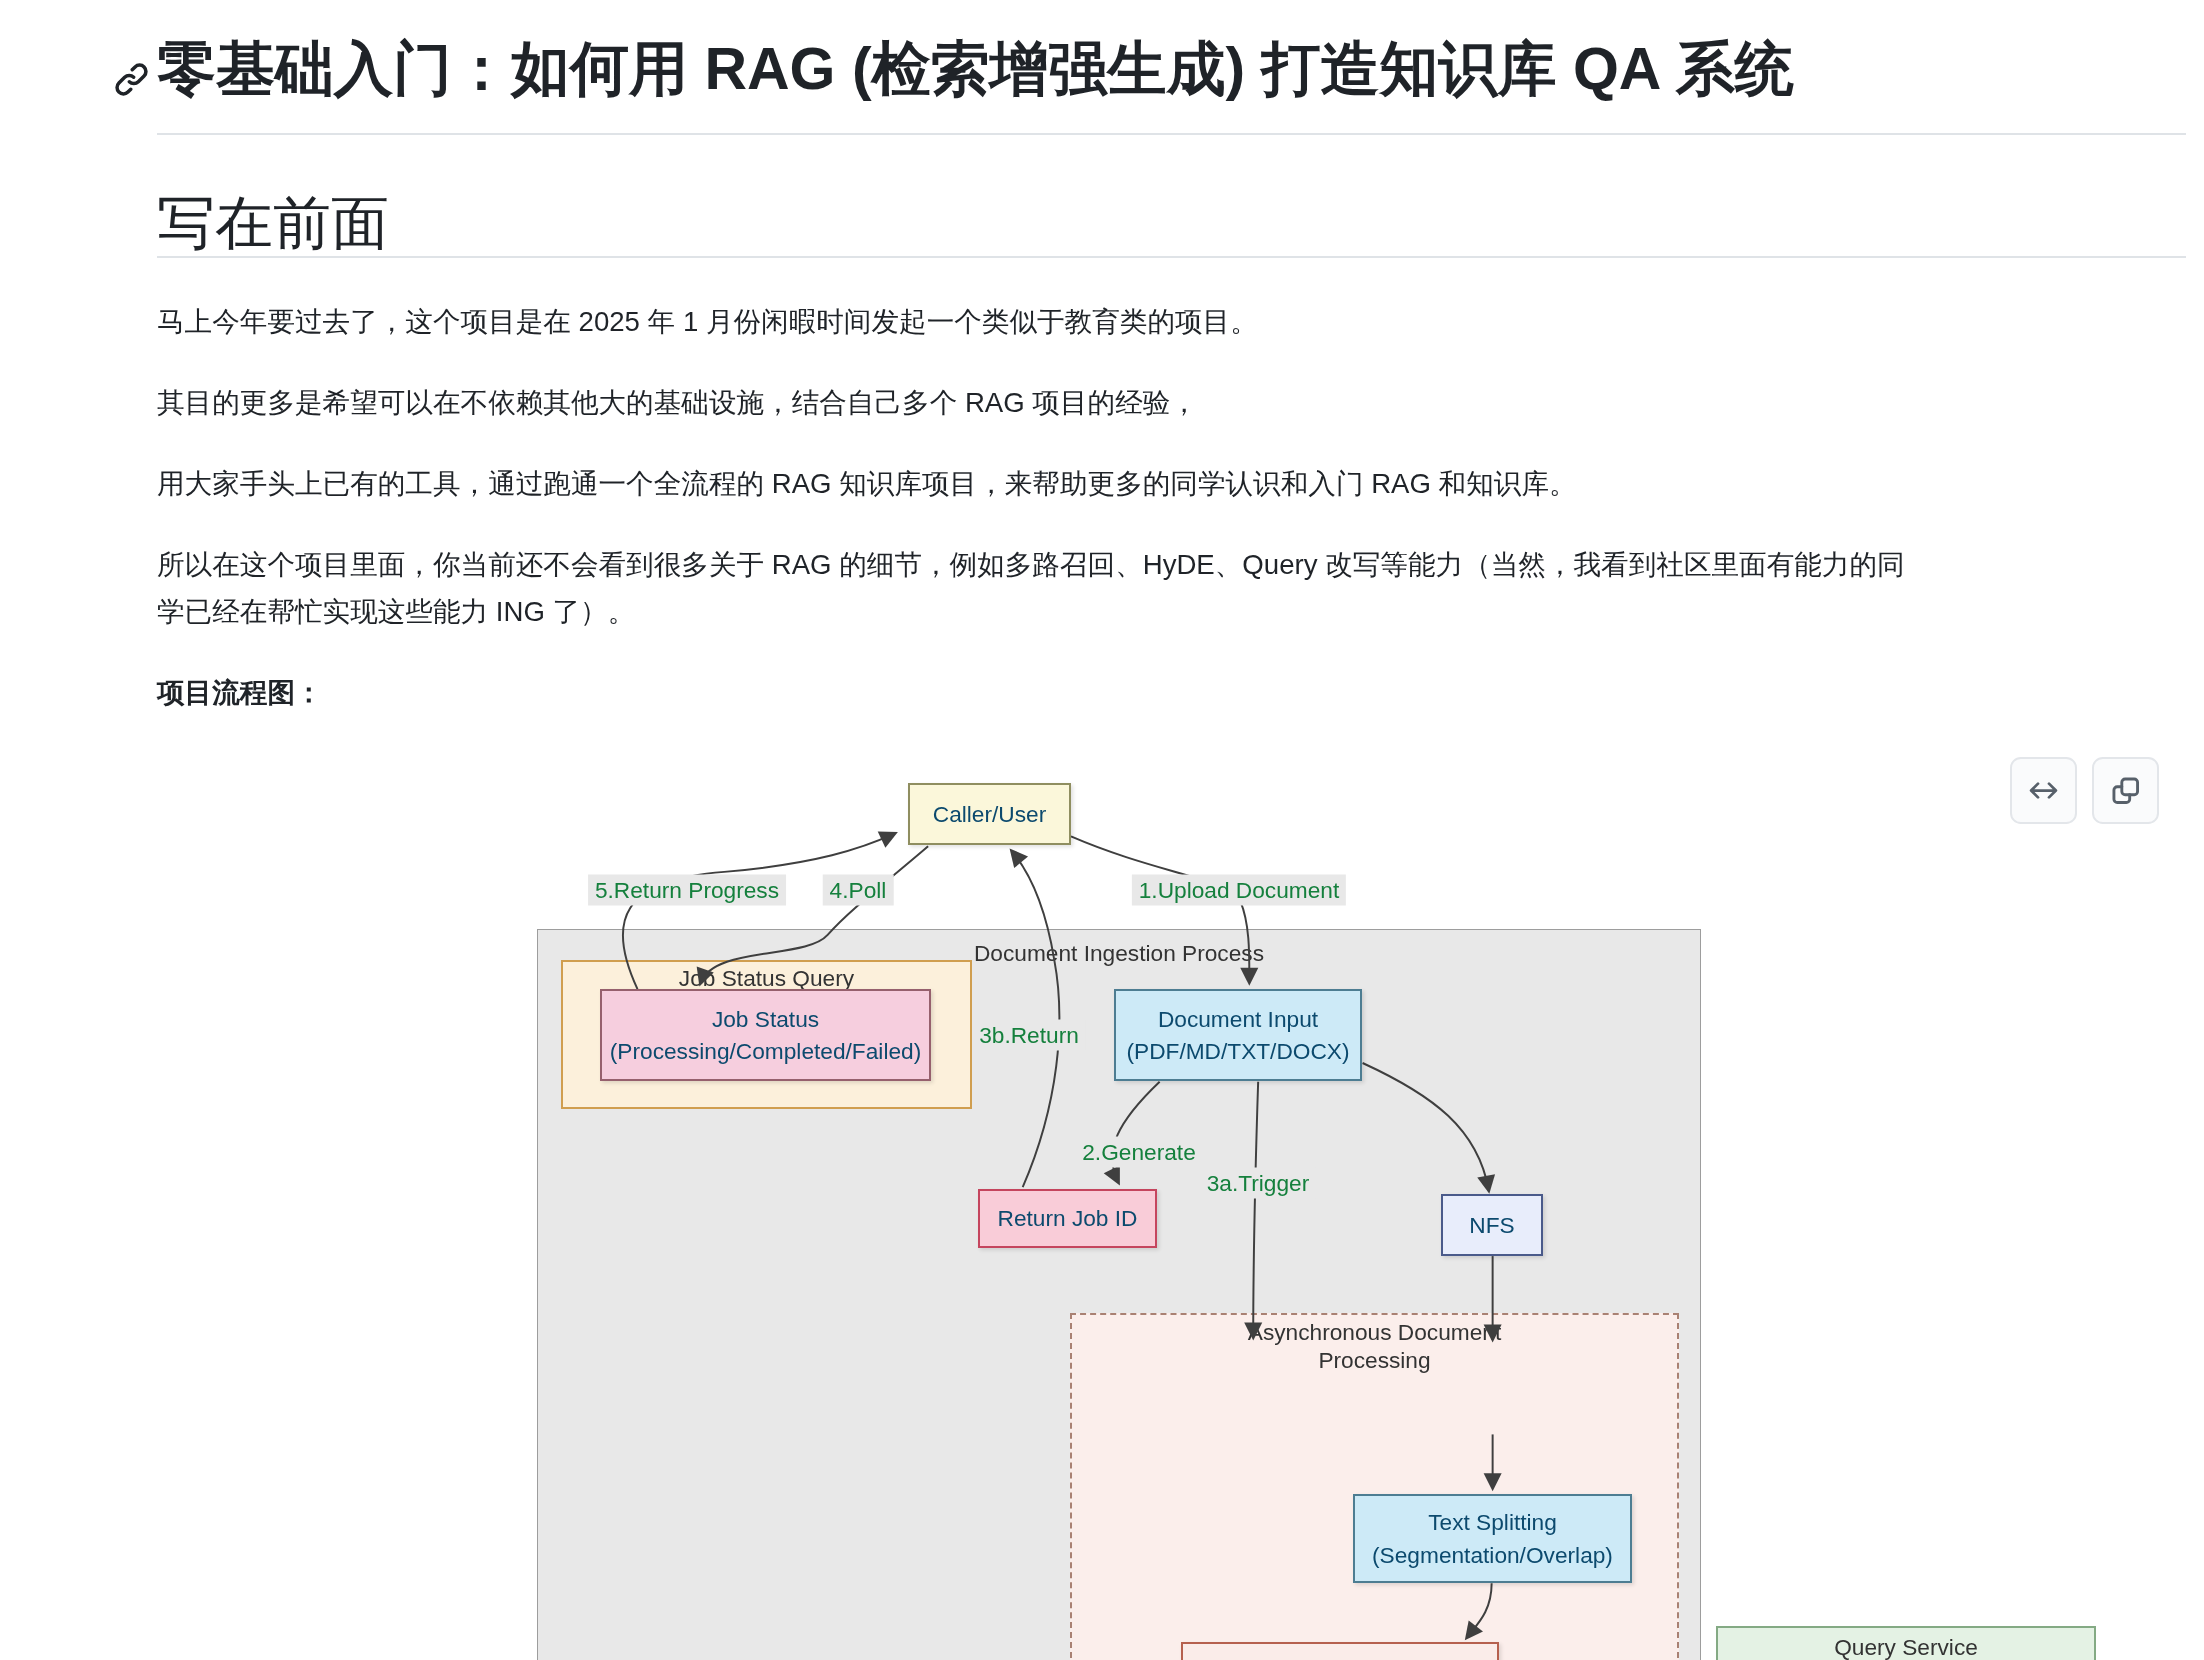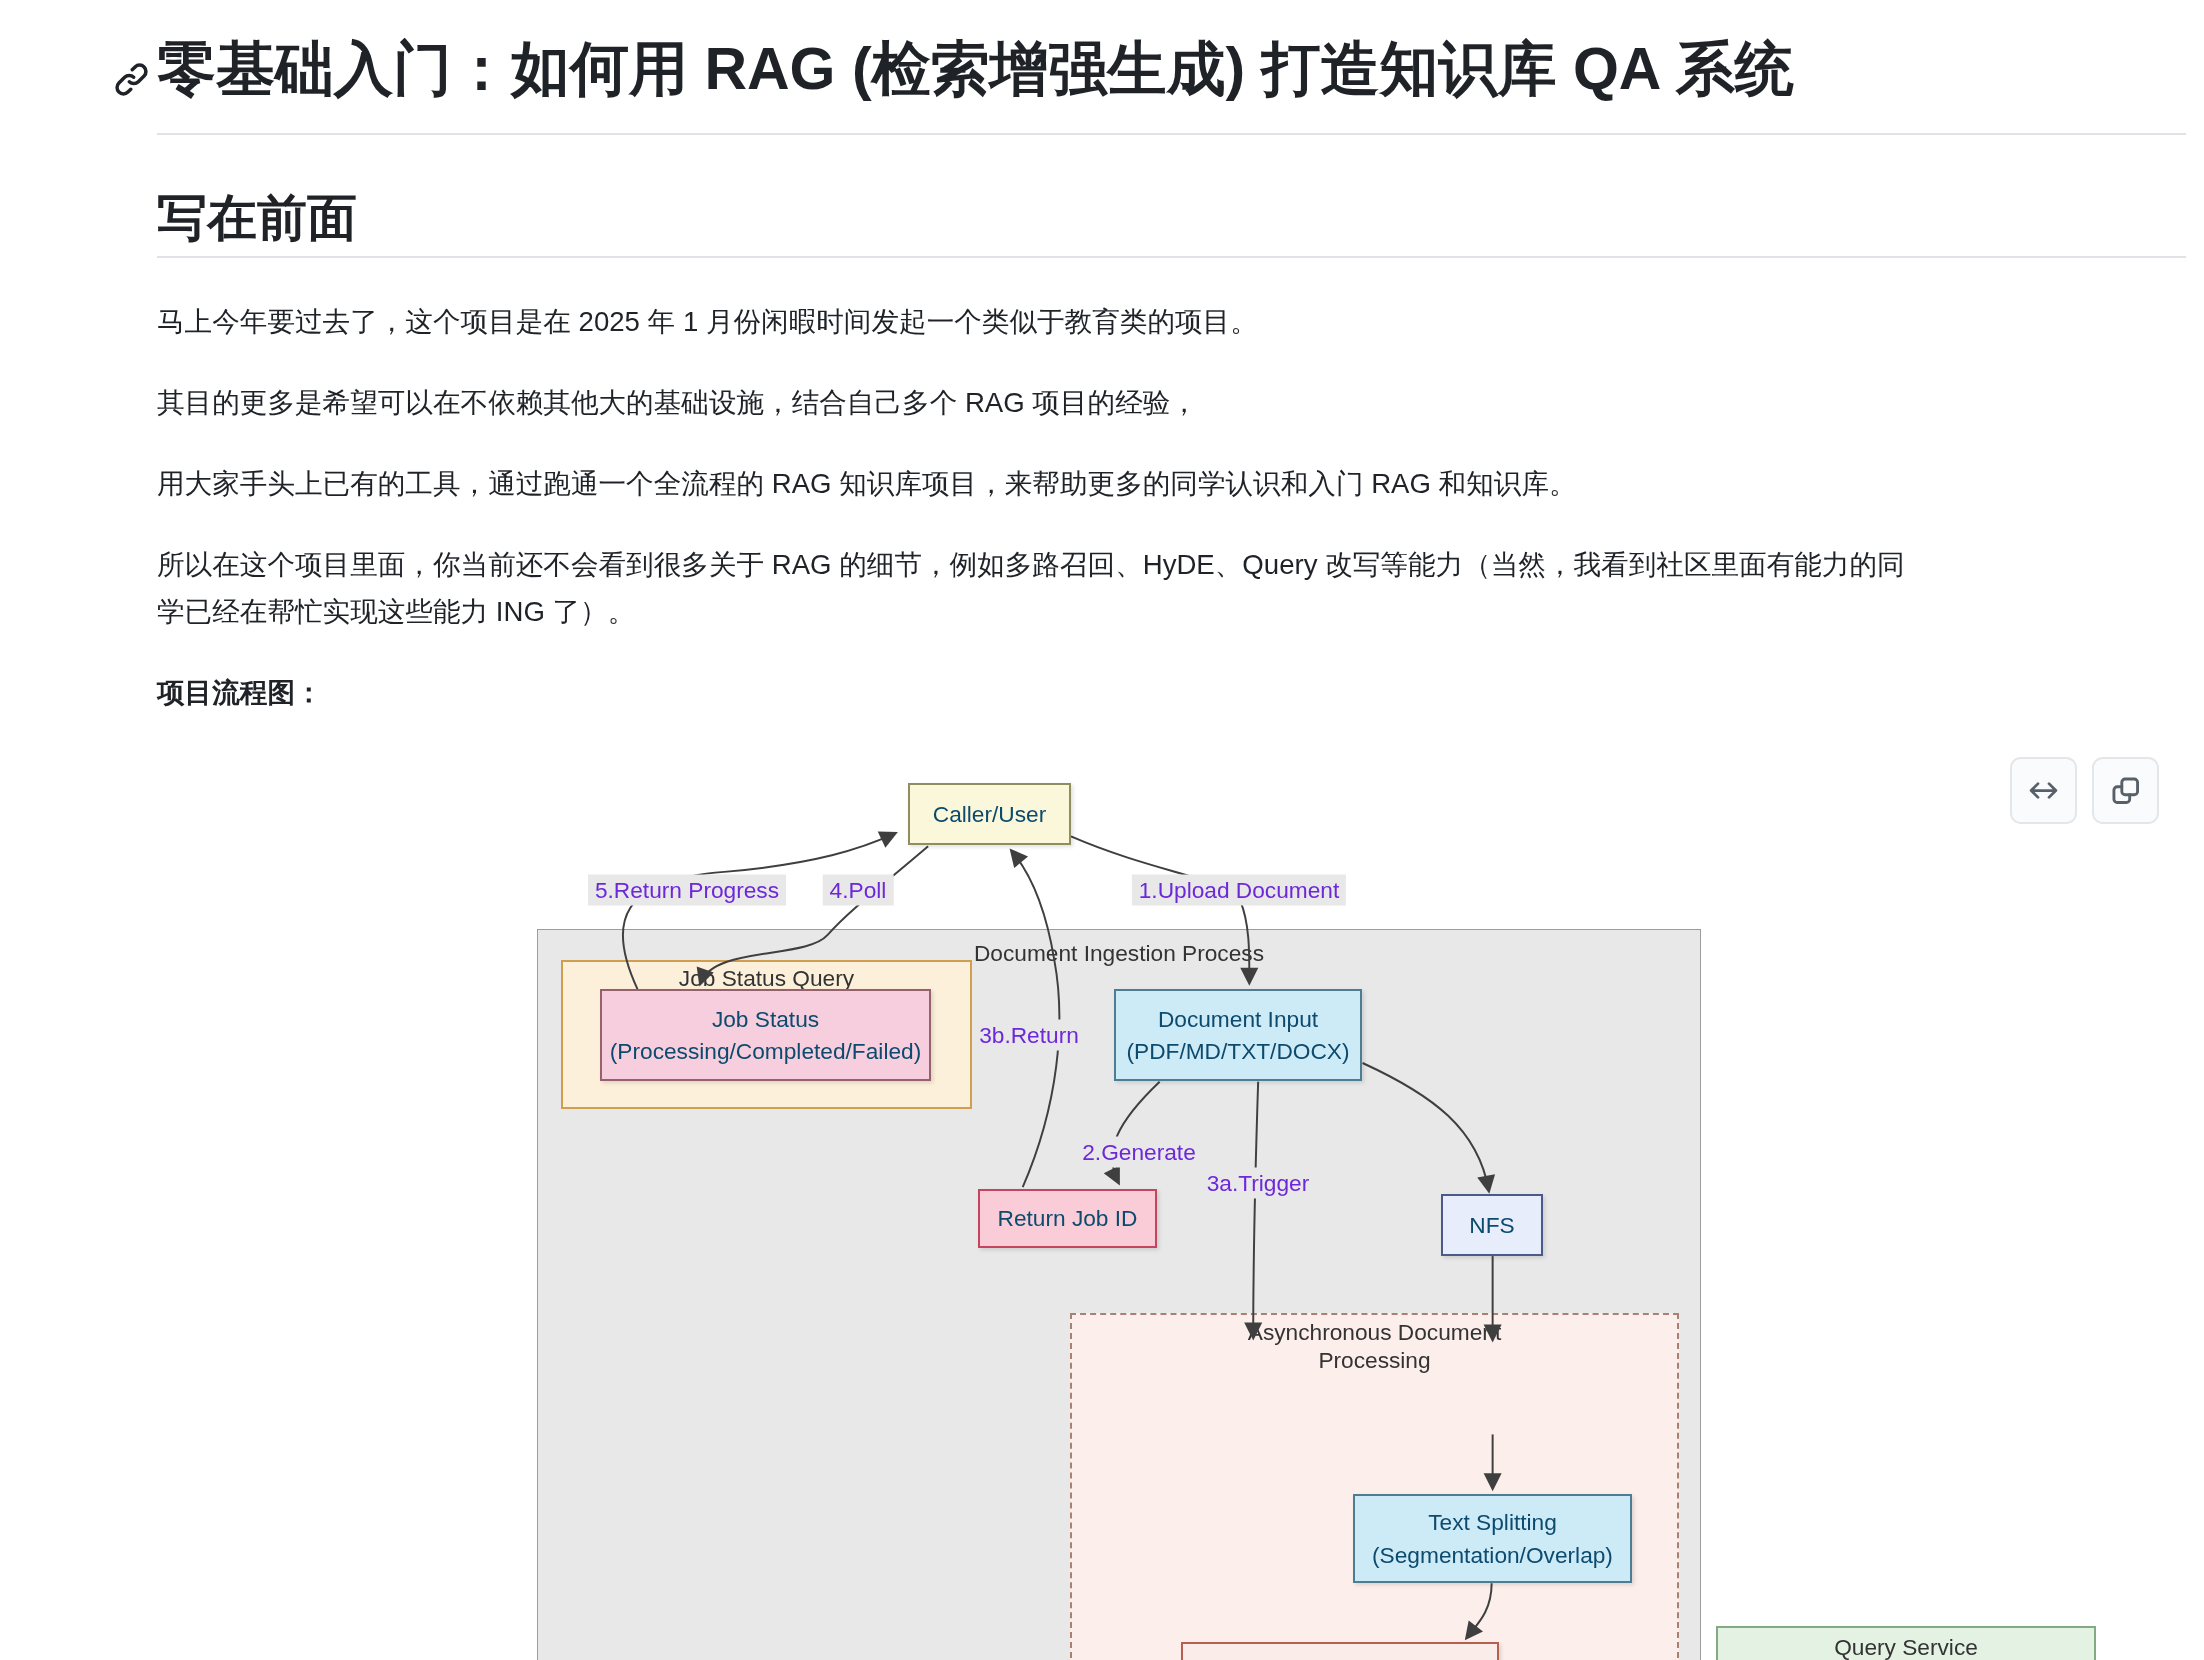--- a/index.html
+++ b/index.html
@@ -4,34 +4,34 @@
 <style>
   html,body{margin:0;padding:0;background:#ffffff;}
   body{font-family:"Liberation Sans","DejaVu Sans",sans-serif;color:#1f2328;}
   #page{position:relative;width:2205px;height:1661px;overflow:hidden;background:#ffffff;}
 
   
   .abs{position:absolute;}
   #doc-title{left:157px;top:33px;width:2029px;font-size:59px;font-weight:700;line-height:1.25;letter-spacing:0;}
   #title-anchor{left:113px;top:61px;width:37px;height:37px;cursor:pointer;}
   .h-divider{left:157px;width:2029px;height:2px;background:#dfe3e7;}
-  #h2-heading{left:157px;top:185px;font-size:50px;font-weight:700;}
+  #h2-heading{left:157px;top:185px;font-size:58px;font-weight:400;}
   .para{left:157px;width:2033px;font-size:27.6px;line-height:47px;white-space:nowrap;}
 
   
   .cluster{position:absolute;box-sizing:border-box;z-index:1;}
   .cluster-label{position:absolute;width:100%;text-align:center;font-size:22.7px;color:#333;z-index:1;line-height:27.6px;}
   #cluster-ingestion{background:#e8e8e8;border:1px solid #9d9d9d;}
   #cluster-jobquery{background:#fcf0db;border:2px solid #d09e4f;}
   #cluster-async{background:#fbeeeb;border:2px dashed #a98173;}
   #cluster-query{background:#e4f2e4;border:2px solid #84aa84;}
 
   svg.edges{position:absolute;left:0;top:0;z-index:2;pointer-events:none;}
 
-  .edge-label{position:absolute;transform:translate(-50%,-50%);background:#e8e8e8;color:#6d28d9;
+  .edge-label{position:absolute;transform:translate(-50%,-50%);background:#e8e8e8;color:#15803d;
     font-size:22.7px;padding:2px 6.9px;white-space:nowrap;z-index:3;}
 
   .node{position:absolute;box-sizing:border-box;display:flex;flex-direction:column;justify-content:center;
     align-items:center;text-align:center;font-size:22.7px;line-height:32.5px;color:#0c4a6e;z-index:4;
     box-shadow:2px 2px 3.9px rgba(0,0,0,0.12);}
   .node-yellow{background:#fbf7da;border:2px solid #8f8e60;}
   .node-pink{background:#f6cede;border:2px solid #96606d;}
   .node-pink2{background:#f9ccd8;border:2px solid #c5455e;}
   .node-blue{background:#cdeaf7;border:2px solid #4d7d92;}
   .node-lav{background:#e8edfb;border:2px solid #4a5a8a;}

